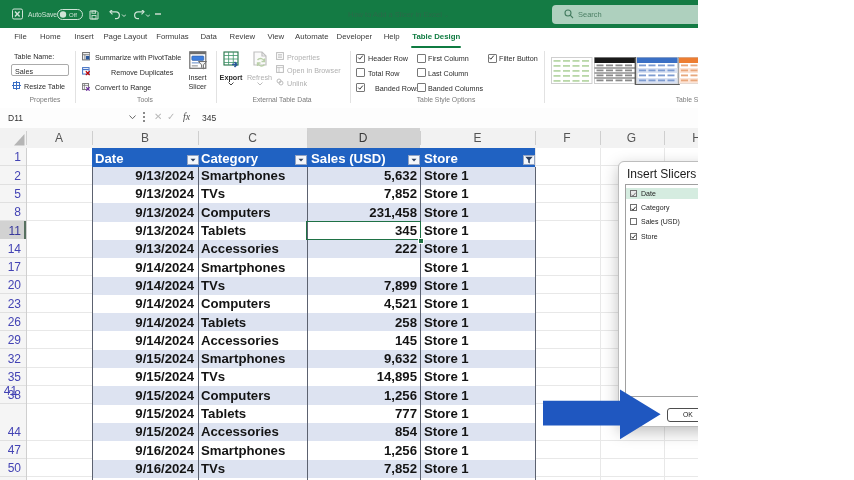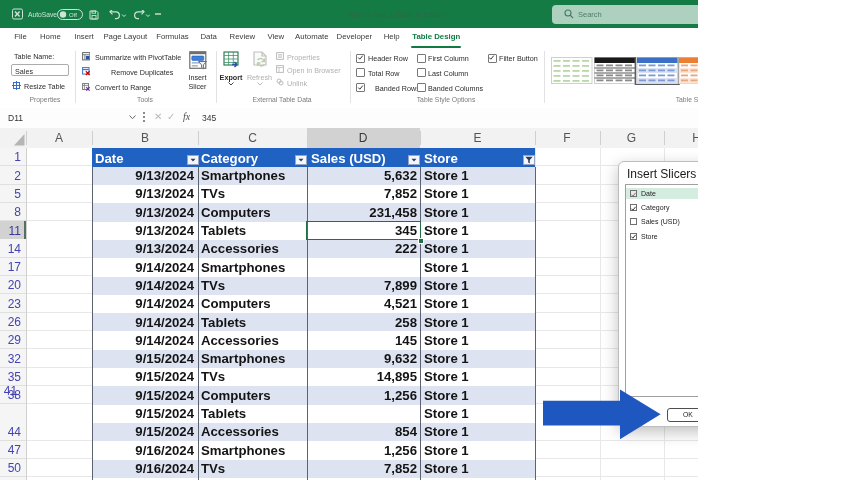--- a/index.html
+++ b/index.html
@@ -570,20 +570,21 @@
       </div>
     <div class="trow banded" style="top:386.4px;">
         <div class="td c1">9/15/2024</div>
         <div class="td c2">Computers</div>
         <div class="td c3">1,256</div>
         <div class="td c4">Store 1</div>
       </div>
     <div class="trow twhite" style="top:404.7px;">
         <div class="td c1">9/15/2024</div>
         <div class="td c2">Tablets</div>
+        <div class="td c3">777</div>
         <div class="td c4">Store 1</div>
       </div>
     <div class="trow banded" style="top:423px;">
         <div class="td c1">9/15/2024</div>
         <div class="td c2">Accessories</div>
         <div class="td c3">854</div>
         <div class="td c4">Store 1</div>
       </div>
     <div class="trow twhite" style="top:441.3px;">
         <div class="td c1">9/16/2024</div>

